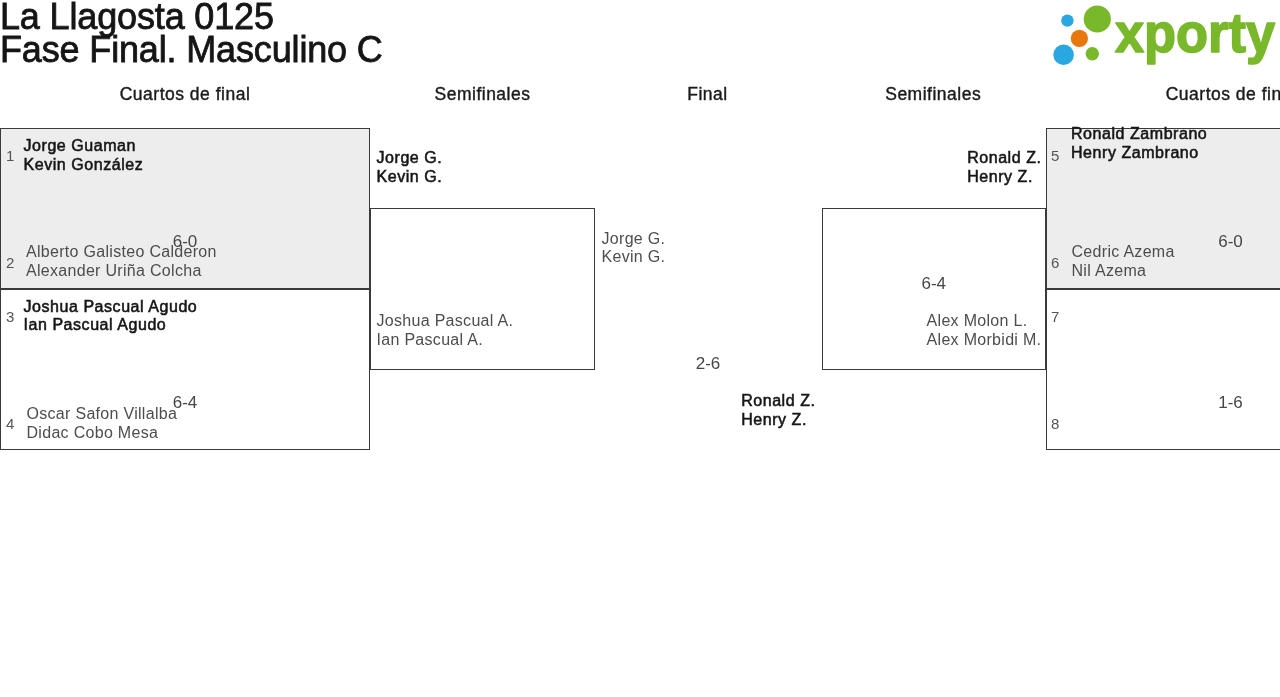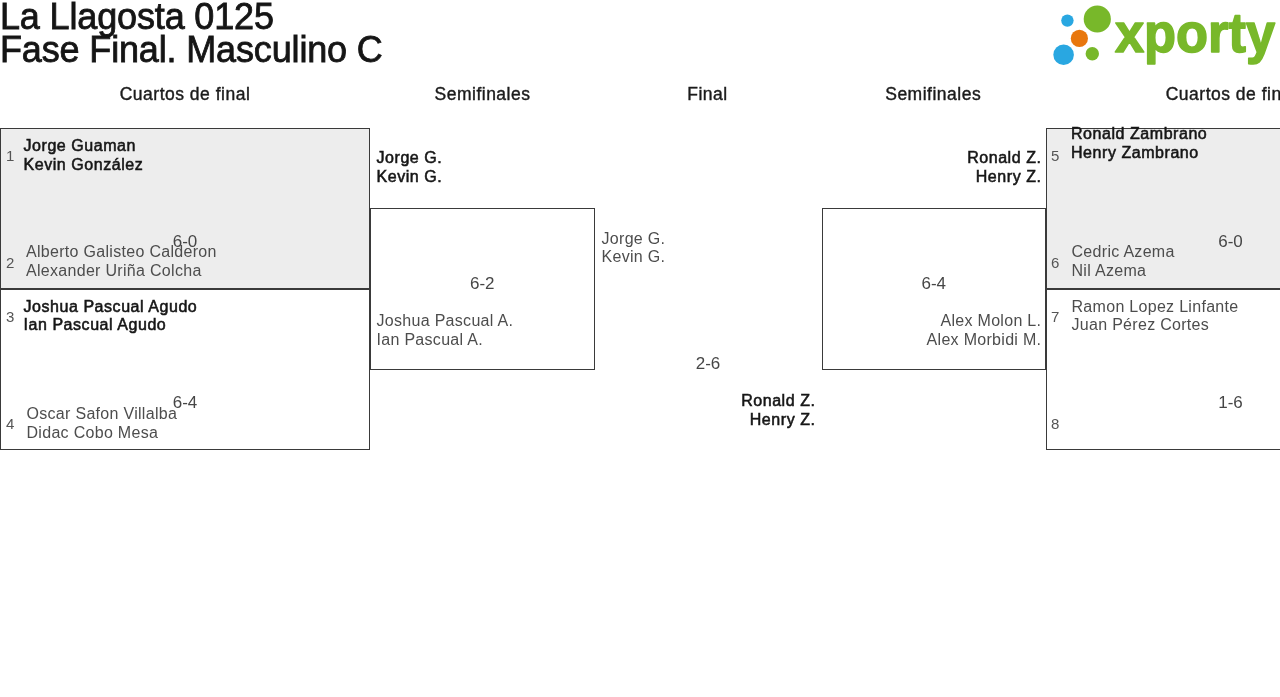--- a/index.html
+++ b/index.html
@@ -3,21 +3,21 @@
 <meta charset="utf-8">
 <style>
   html,body{margin:0;padding:0;background:#ffffff;}
   #stage{position:relative;width:1280px;height:697px;overflow:hidden;
          font-family:"Liberation Sans",sans-serif;}
   .abs{position:absolute;}
   .box{position:absolute;border:1px solid #3a3a3a;box-sizing:border-box;background:#fff;}
   .gray{background:#ededed;}
   .nm{position:absolute;font-size:16px;line-height:18.8px;color:#4d4d4d;white-space:nowrap;letter-spacing:0.3px;}
   .w{font-weight:normal;color:#161616;letter-spacing:0.55px;-webkit-text-stroke:0.55px #161616;}
-  .tr{text-align:right;}
+  .tr{text-align:left;}
   .num{position:absolute;font-size:15px;line-height:18.8px;color:#555;}
   .sc{position:absolute;font-size:17px;line-height:18.8px;color:#464646;text-align:center;margin-top:33px;}
   .hdr{position:absolute;top:85px;font-size:17.5px;line-height:18.8px;font-weight:normal;
        letter-spacing:0.5px;color:#1b1b1b;text-align:center;-webkit-text-stroke:0.4px #1b1b1b;}
   .title{position:absolute;left:0;top:0.1px;font-size:36px;line-height:33px;font-weight:normal;
          letter-spacing:-0.15px;color:#151515;white-space:nowrap;-webkit-text-stroke:0.8px #151515;}
 </style>
 </head>
 <body>
 <div id="stage">
@@ -55,34 +55,32 @@
   <div class="num" style="left:6px;top:254px;">2</div>
   <div class="nm" style="left:26px;top:242.8px;">Alberto Galisteo Calderon<br>Alexander Uriña Colcha</div>
 
   <div class="num" style="left:6px;top:307.6px;">3</div>
   <div class="nm w" style="left:23.5px;top:297.55px;">Joshua Pascual Agudo<br>Ian Pascual Agudo</div>
   <div class="sc" style="left:0;width:370px;top:361.1px;">6-4</div>
   <div class="num" style="left:6px;top:415px;">4</div>
   <div class="nm" style="left:26.5px;top:405.3px;">Oscar Safon Villalba<br>Didac Cobo Mesa</div>
 
   <div class="nm w" style="left:376.5px;top:149.35px;">Jorge G.<br>Kevin G.</div>
-  <div class="sc" style="left:370px;width:224.5px;top:241.5px;">6-2</div>
   <div class="nm" style="left:376.5px;top:312.05px;">Joshua Pascual A.<br>Ian Pascual A.</div>
 
   <div class="nm" style="left:601.5px;top:229.65px;">Jorge G.<br>Kevin G.</div>
   <div class="sc" style="left:595.5px;width:225px;top:321.5px;">2-6</div>
   <div class="nm w tr" style="right:464.5px;top:392.25px;">Ronald Z.<br>Henry Z.</div>
 
   <div class="nm w tr" style="right:238.5px;top:149.35px;">Ronald Z.<br>Henry Z.</div>
   <div class="sc" style="left:821.5px;width:224.5px;top:241.5px;">6-4</div>
   <div class="nm tr" style="right:238.7px;top:312.05px;margin-left:16px;">Alex Molon L.<br>Alex Morbidi M.</div>
 
   <div class="num" style="left:1051px;top:146.6px;">5</div>
   <div class="nm w" style="left:1071px;top:125px;">Ronald Zambrano<br>Henry Zambrano</div>
   <div class="sc" style="left:1045.5px;width:370px;top:200.1px;">6-0</div>
   <div class="num" style="left:1051px;top:254px;">6</div>
   <div class="nm" style="left:1071.5px;top:242.8px;">Cedric Azema<br>Nil Azema</div>
 
   <div class="num" style="left:1051px;top:307.6px;">7</div>
-  <div class="nm" style="left:1071.5px;top:297.55px;">Ramon Lopez Linfante<br>Juan Pérez Cortes</div>
   <div class="sc" style="left:1045.5px;width:370px;top:361.1px;">1-6</div>
   <div class="num" style="left:1051px;top:415px;">8</div>
 </div>
 
 </body></html>

